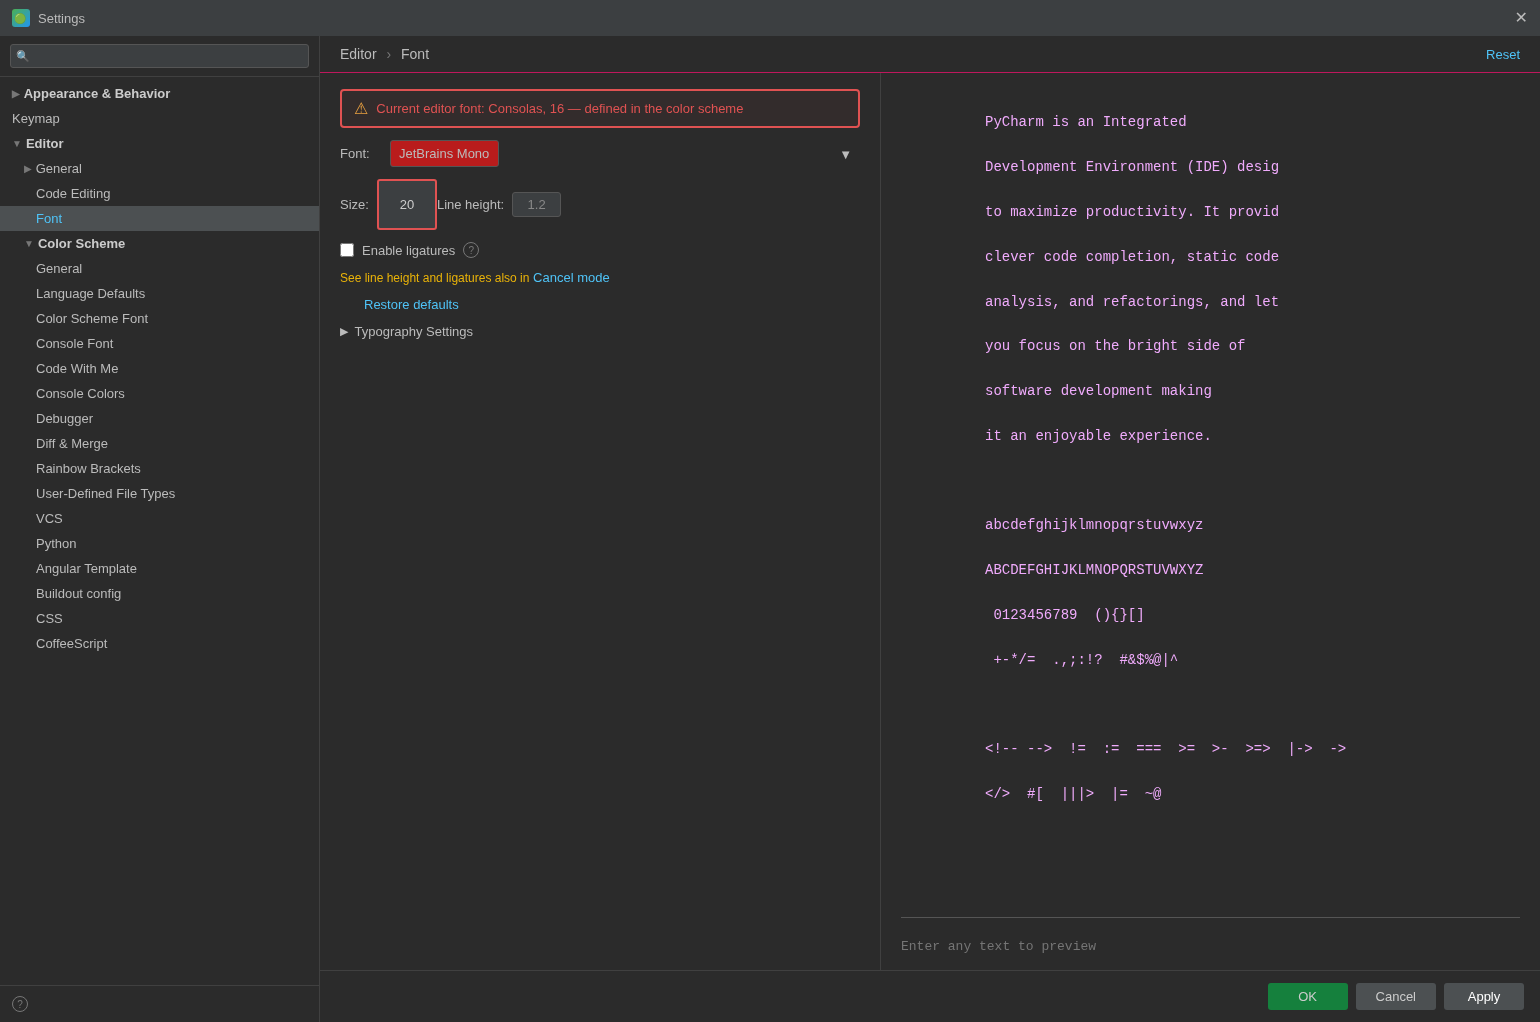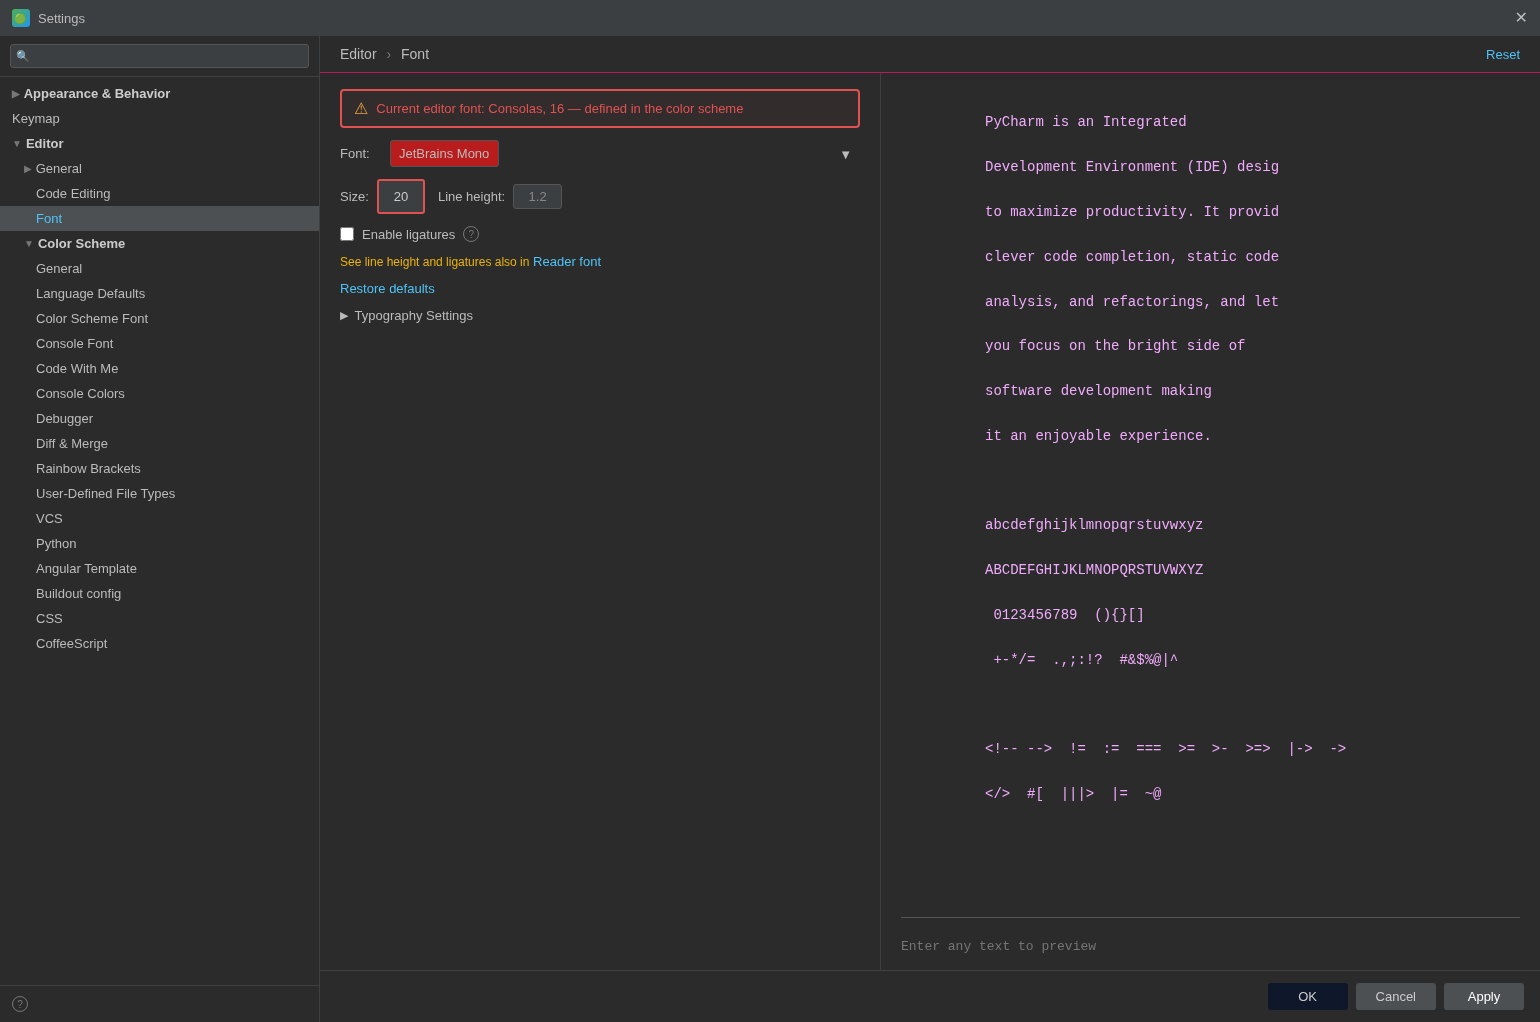--- a/index.html
+++ b/index.html
@@ -198,35 +198,35 @@
       position: absolute;
       right: 8px;
       top: 50%;
       transform: translateY(-50%);
       color: #bbb;
       pointer-events: none;
     }
     .size-row {
       display: flex;
       align-items: center;
-      gap: 13px;
+      gap: 0;
     }
     .size-group {
       display: flex;
       align-items: center;
       gap: 8px;
     }
     .size-label { color: #bbb; font-size: 13px; }
     .size-input {
-      width: 48px;
+      width: 60px;
       background: #3c3f41;
       border: 2px solid #e05252;
       border-radius: 3px;
       color: #ccc;
-      padding: 8px 6px;
+      padding: 16px 6px;
       font-size: 13px;
       outline: none;
       text-align: center;
     }
     .line-height-input {
       width: 49px;
       background: #3c3f41;
       border: 1px solid #555;
       border-radius: 3px;
       color: #888;
@@ -255,21 +255,21 @@
       width: 16px;
       height: 16px;
       display: inline-flex;
       align-items: center;
       justify-content: center;
       font-size: 10px;
       cursor: pointer;
     }
     .hint-text { color: #eab308; font-size: 12px; }
     .reader-mode-link { color: #4fc3f7; cursor: pointer; }
-    .restore-link { color: #4fc3f7; cursor: pointer; font-size: 13px; }
+    .restore-link { color: #4fc3f7; cursor: pointer; font-size: 13px; margin-left: 24px; }
     .typography-section {
       display: flex;
       align-items: center;
       gap: 6px;
       cursor: pointer;
     }
     .typography-chevron { color: #bbb; font-size: 11px; }
     .typography-label { color: #bbb; font-size: 13px; }
     .preview-area {
       flex: 1;
@@ -316,21 +316,21 @@
     }
     .btn {
       padding: 6px 20px;
       border-radius: 3px;
       font-size: 13px;
       cursor: pointer;
       border: none;
       min-width: 80px;
     }
     .btn-ok {
-      background: #0f172a;
+      background: #15803d;
       color: #ccc;
     }
     .btn-cancel {
       background: #4c5052;
       color: #ccc;
     }
     .btn-apply {
       background: #4c5052;
       color: #ffffff;
     }
@@ -506,21 +506,21 @@
         </div>
 
         <div class="checkbox-row">
           <input type="checkbox" class="checkbox-input" style="">
           <label class="checkbox-label">Enable ligatures</label>
           <span class="help-icon">?</span>
         </div>
 
         <div>
           <span class="hint-text">See line height and ligatures also in</span>
-          <span class="reader-mode-link">Reader font</span>
+          <span class="reader-mode-link">Cancel mode</span>
         </div>
 
         <div>
           <span class="restore-link">Restore defaults</span>
         </div>
 
         <div class="typography-section">
           <span class="typography-chevron">▶</span>
           <span class="typography-label">Typography Settings</span>
         </div>

